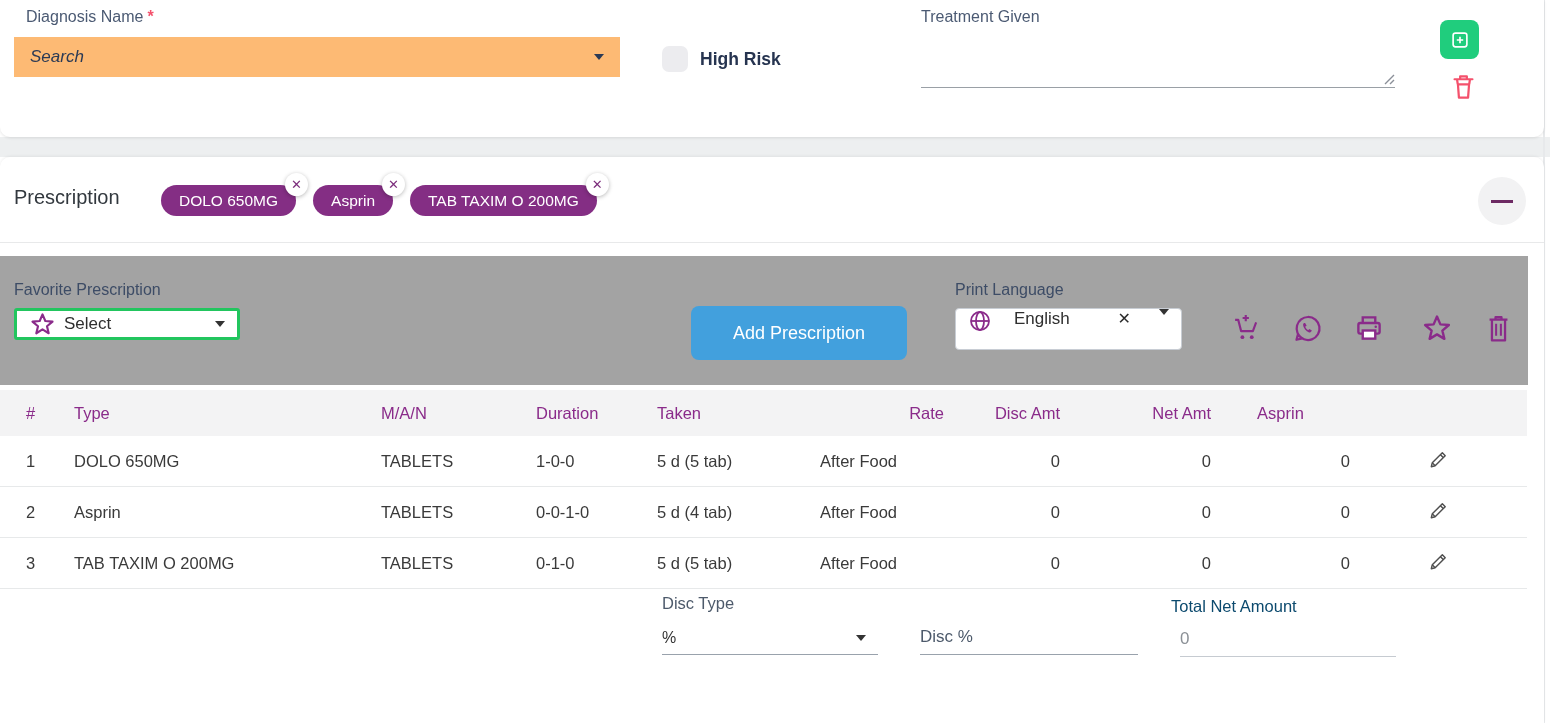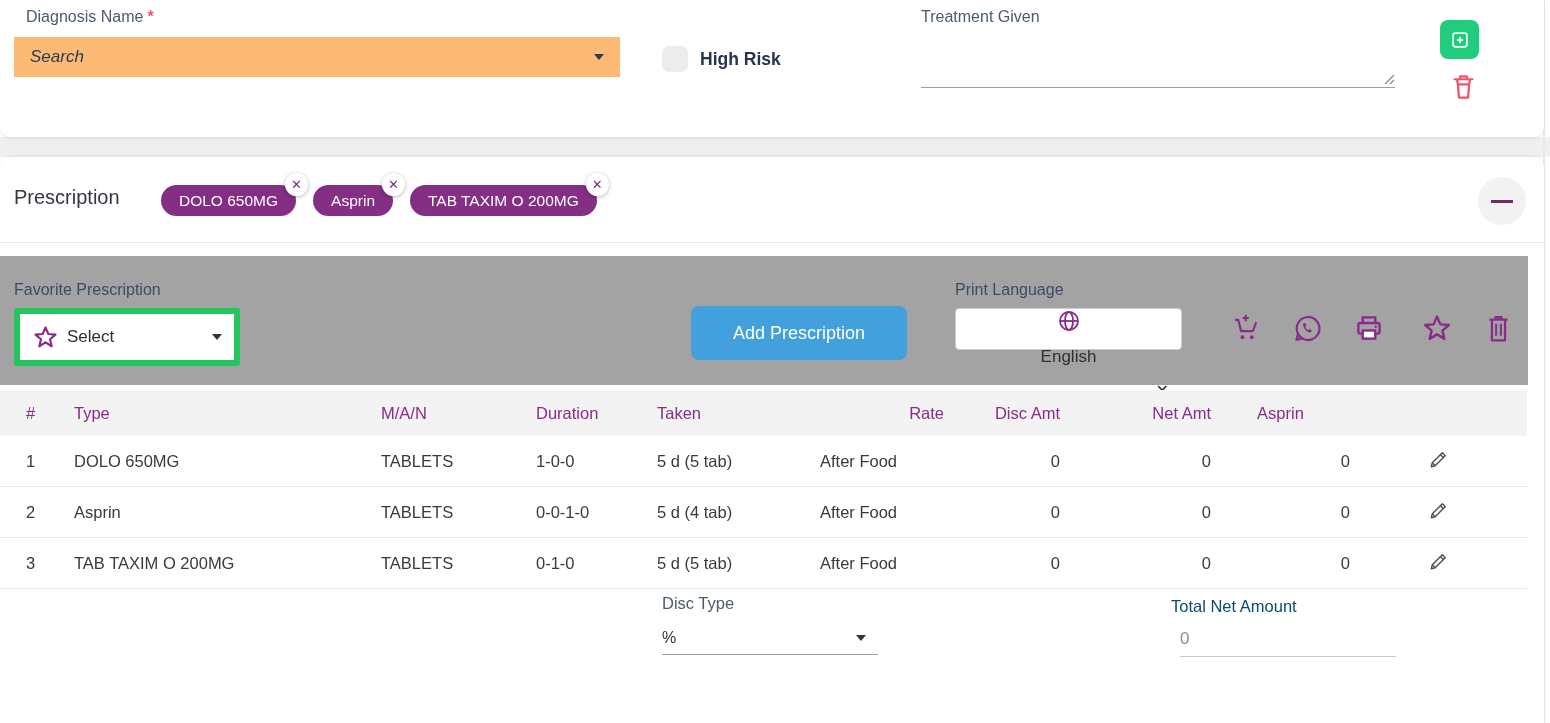--- a/index.html
+++ b/index.html
@@ -32,26 +32,26 @@
   .chips { position:absolute; left:161px; top:185px; display:flex; gap:17px; }
   .chip { position:relative; height:31px; line-height:31px; padding:0 18px; background:#842e84; color:#fff; font-size:15.5px; border-radius:17px; white-space:nowrap; }
   .chip-x { position:absolute; top:-12px; right:-12px; width:23px; height:23px; border-radius:50%; background:#fff; box-shadow:0 1px 4px rgba(0,0,0,.28); color:#7c2d7c; font-size:13px; line-height:23px; text-align:center; cursor:pointer; }
   .collapse-btn { position:absolute; left:1478px; top:177px; width:48px; height:48px; border-radius:50%; background:#f2f2f3; display:flex; align-items:center; justify-content:center; cursor:pointer; }
   .collapse-btn .dash { width:22px; height:3px; background:#6d2a63; }
   .presc-divider { position:absolute; left:0; top:242px; width:1544px; height:1px; background:#e8e9ea; }
 
   
   .toolbar { position:absolute; left:0; top:256px; width:1528px; height:129px; background:#a3a3a3; }
   .fav-label { position:absolute; left:14px; top:25px; font-size:16px; color:#3d4c66; }
-  .fav-select { position:absolute; left:14px; top:52px; width:226px; height:58px; background:#fff; border:6px solid #22c55e; border-radius:3px; display:flex; align-items:center; padding:0 12px; gap:8px; cursor:pointer; }
+  .fav-select { position:absolute; left:14px; top:52px; width:226px; height:32px; background:#fff; border:3px solid #22c55e; border-radius:3px; display:flex; align-items:center; padding:0 12px; gap:8px; cursor:pointer; }
   .fav-select .txt { font-size:17px; color:#2f2f2f; }
   .fav-select .caret { margin-left:auto; border-top-color:#333; }
   .add-presc-btn { position:absolute; left:691px; top:50px; width:216px; height:54px; background:#42a0dd; border:none; border-radius:8px; color:#fff; font-size:18px; font-weight:normal; font-family:inherit; cursor:pointer; }
   .lang-label { position:absolute; left:955px; top:25px; font-size:16px; color:#3d4c66; }
-  .lang-select { position:absolute; left:955px; top:52px; width:227px; height:42px; background:#fff; border:1px solid #c8cdd4; border-radius:4px; display:flex; align-items:center; padding:0 12px; gap:14px; cursor:pointer;flex-direction:column; }
+  .lang-select { position:absolute; left:955px; top:52px; width:227px; height:42px; background:#fff; border:1px solid #c8cdd4; border-radius:4px; display:flex; padding:0 12px; gap:22px; cursor:pointer; }
   .lang-select .txt { font-size:17px; color:#2f2f2f; }
   .lang-clear { margin-left:auto; font-size:16px; font-weight:bold; color:#2b2b2b; cursor:pointer; }
   .lang-select .caret { border-top-color:#333; margin-left:6px; }
   .tool-icons { position:absolute; left:1232px; top:55px; display:flex; align-items:center; }
   .tool-icons .ti { width:30px; height:34px; display:flex; align-items:center; justify-content:center; cursor:pointer; }
   .sp33 { width:31px; } .sp40 { width:38px; }
 
   
   .rx-table { position:absolute; left:0; top:390px; width:1527px; }
   .trow { display:grid; grid-template-columns:48px 307px 155px 121px 163px 150px 116px 151px 139px 1fr; align-items:center; }
@@ -278,18 +278,21 @@
           </span></div>
     </div>
   </div>
 
   <div class="foot-label" style="left:662px; top:594px;">Disc Type</div>
   <div class="disc-type-select">
     <span class="txt">%</span>
     <span class="caret"></span>
   </div>
 
+  <div class="disc-input">
+    <span class="ph">Disc %</span>
+  </div>
 
   <div class="foot-label" style="left:1171px; top:597px; color:#0c4a6e;">Total Net Amount</div>
   <div class="total-value">
     <span>0</span>
   </div>
 </div>
 
 </body></html>

